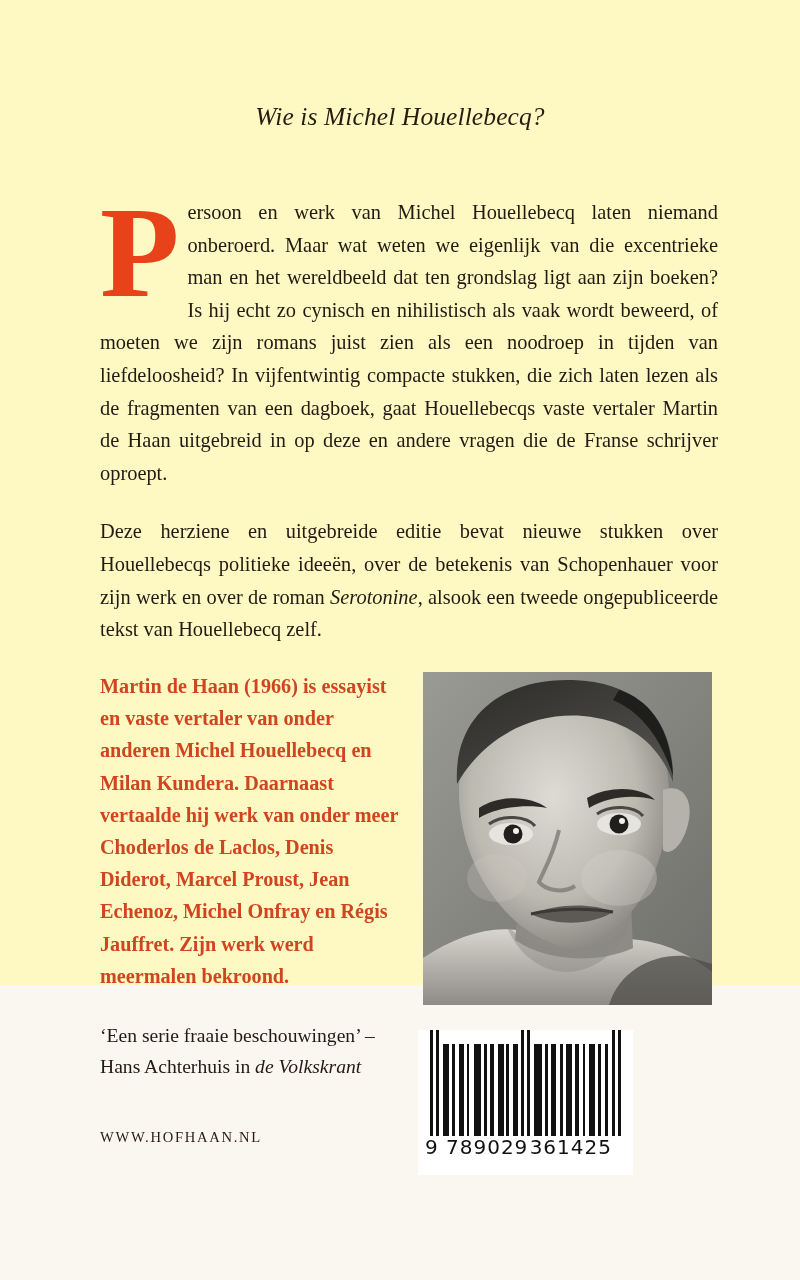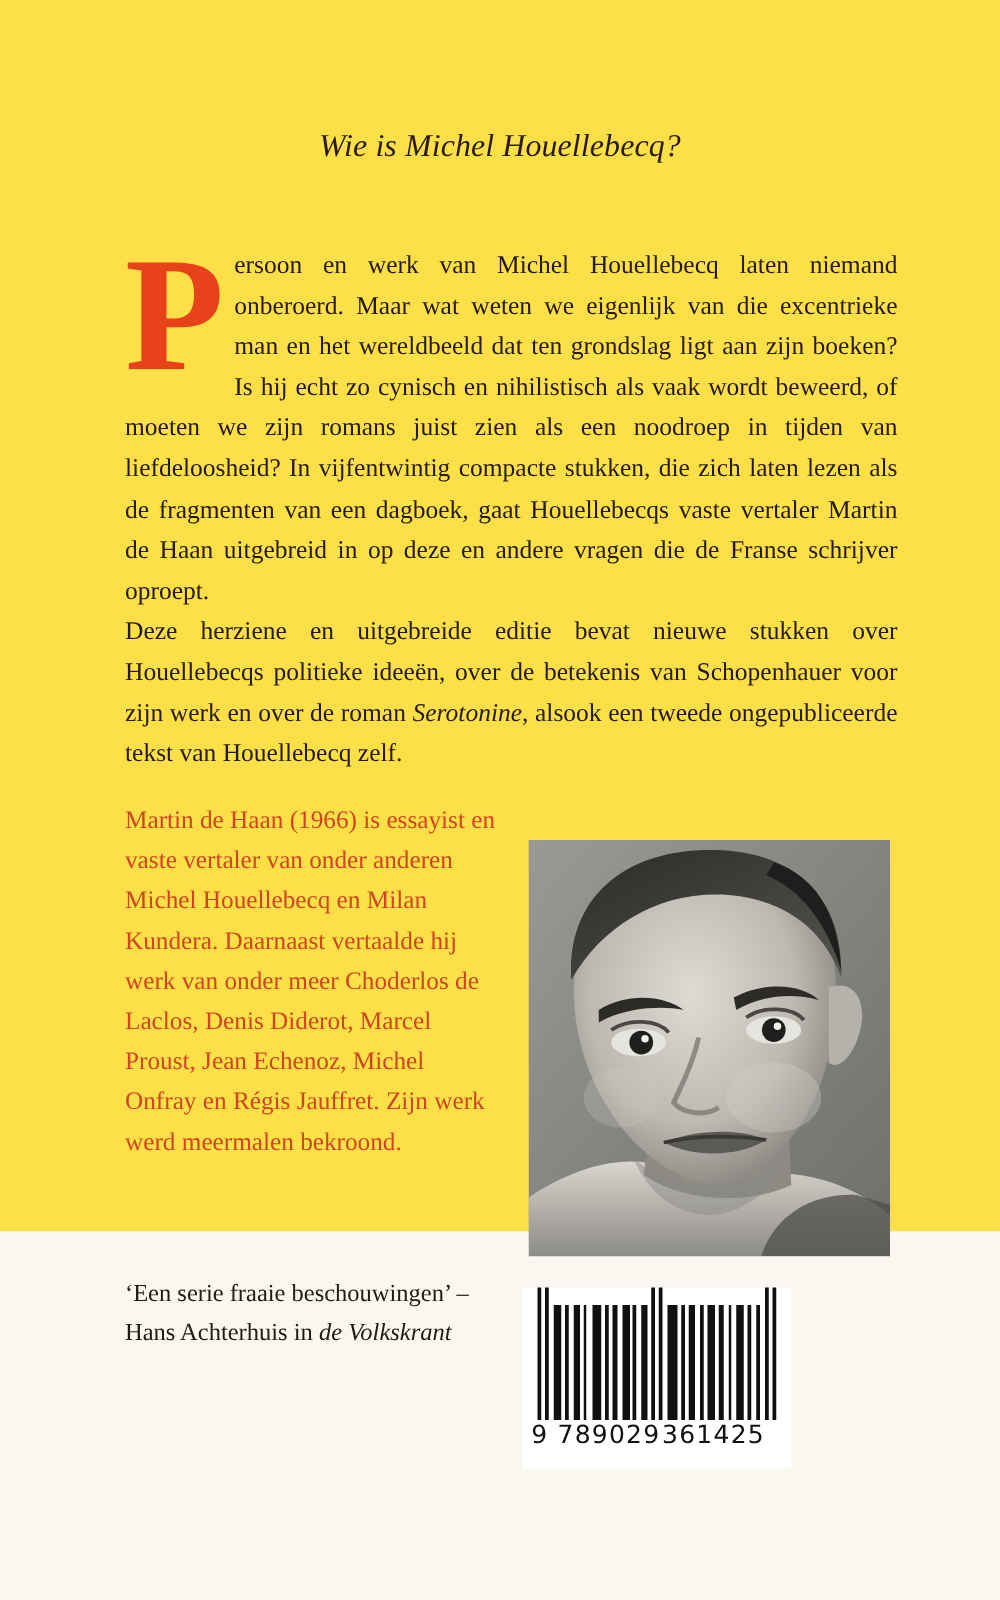--- a/index.html
+++ b/index.html
@@ -14,21 +14,21 @@
     color: #231812;
     overflow: hidden;
     position: relative;
   }
 
   .page {
     position: absolute;
     inset: 0;
     width: 800px;
     height: 985px;
-    background: #fde047;
+    background: #fef9c3;
   }
 
   
   .title-block {
     position: absolute;
     left: 0;
     top: 100px;
     width: 800px;
     text-align: center;
   }
@@ -49,20 +49,21 @@
   }
   .para {
     font-size: 20.4px;
     line-height: 32.6px;
     text-align: justify;
     color: #241913;
     margin: 0;
     hyphens: manual;
   }
   .para + .para {
+    margin-top: 26px;
   }
   .dropcap {
     float: left;
     font-size: 130px;
     line-height: 0.78;
     font-weight: bold;
     color: #e8421a;
     margin: 6px 8px -8px 0;
     font-family: "Liberation Serif", "DejaVu Serif", serif;
   }
@@ -70,25 +71,26 @@
     text-align: justify;
   }
   .ital {
     font-style: italic;
   }
 
   
   .bio {
     position: absolute;
     left: 100px;
-    top: 640px;
+    top: 670px;
     width: 300px;
     font-size: 20.2px;
     line-height: 32.2px;
     color: #cf4520;
+    font-weight: bold;
   }
 
   
   .blurb {
     position: absolute;
     left: 100px;
     top: 1008px;
     width: 300px;
     font-size: 19.6px;
     line-height: 31px;
@@ -182,20 +184,21 @@
       <span class="dropcap">P</span><span>ersoon en werk van Michel Houellebecq laten niemand onberoerd. Maar wat weten we eigenlijk van die excentrieke man en het wereldbeeld dat ten grondslag ligt aan zijn boeken? Is hij echt zo cynisch en nihilistisch als vaak wordt beweerd, of moeten we zijn romans juist zien als een noodroep in tijden van liefdeloosheid? In vijfentwintig compacte stukken, die zich laten lezen als de fragmenten van een dagboek, gaat Houellebecqs vaste vertaler Martin de Haan uitgebreid in op deze en andere vragen die de Franse schrijver oproept.</span>
     </p>
     <p class="para"><span>Deze herziene en uitgebreide editie bevat nieuwe stukken over Houellebecqs politieke ideeën, over de betekenis van Schopenhauer voor zijn werk en over de roman </span><span class="ital">Serotonine</span><span>, alsook een tweede ongepubliceerde tekst van Houellebecq zelf.</span></p>
   </div>
 
   <div class="bio">Martin de Haan (1966) is essayist en vaste vertaler van onder anderen Michel Houellebecq en Milan Kundera. Daarnaast vertaalde hij werk van onder meer Choderlos de Laclos, Denis Diderot, Marcel Proust, Jean Echenoz, Michel Onfray en Régis Jauffret. Zijn werk werd meermalen bekroond.</div>
 
   <div class="blurb"><span>‘Een serie fraaie beschouwingen’ – Hans Achterhuis in </span><span class="ital">de Volkskrant</span></div>
 
   <div class="links">
+    <a class="link-line" href="#">www.hofhaan.nl</a>
   </div>
 
   <div class="photo">
     <svg width="289" height="333" viewBox="0 0 289 333">
       <defs>
         <linearGradient id="bg" x1="0" y1="0" x2="1" y2="1">
           <stop offset="0" stop-color="#9a9a95"></stop>
           <stop offset="1" stop-color="#6e6e6a"></stop>
         </linearGradient>
         <radialGradient id="faceG" cx="0.45" cy="0.42" r="0.72">

